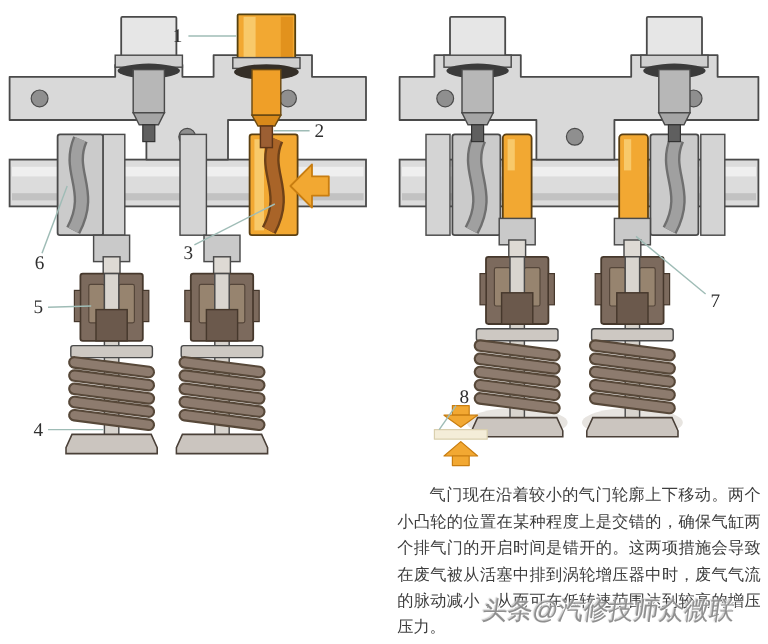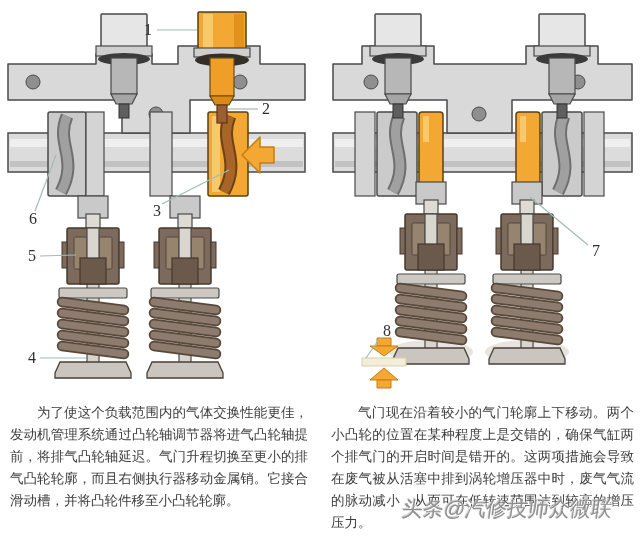--- a/index.html
+++ b/index.html
@@ -166,18 +166,17 @@
 
     <g>
       <line class="leader" x1="588" y1="245" x2="530" y2="197"></line>
       <line class="leader" x1="380" y1="338" x2="366" y2="358"></line>
       <text class="callout" x="592" y="256">7</text>
       <text class="callout" x="387" y="336" text-anchor="middle">8</text>
     </g>
   </g>
 </svg>
 
-  <div id="para-left" class="para">为了使这个负载范围内的气体交换性能更佳，发动机管理系统通过凸轮轴调节器将进气凸轮轴提前，将排气凸轮轴延迟。气门升程切换至更小的排气凸轮轮廓，而且右侧执行器移动金属销。它接合滑动槽，并将凸轮件移至小凸轮轮廓。</div>
 
   <div id="para-right" class="para">气门现在沿着较小的气门轮廓上下移动。两个小凸轮的位置在某种程度上是交错的，确保气缸两个排气门的开启时间是错开的。这两项措施会导致在废气被从活塞中排到涡轮增压器中时，废气气流的脉动减小，从而可在低转速范围达到较高的增压压力。</div>
 
   <div id="watermark">头条@汽修技师众微联</div>
 </div>
 
 </body></html>

